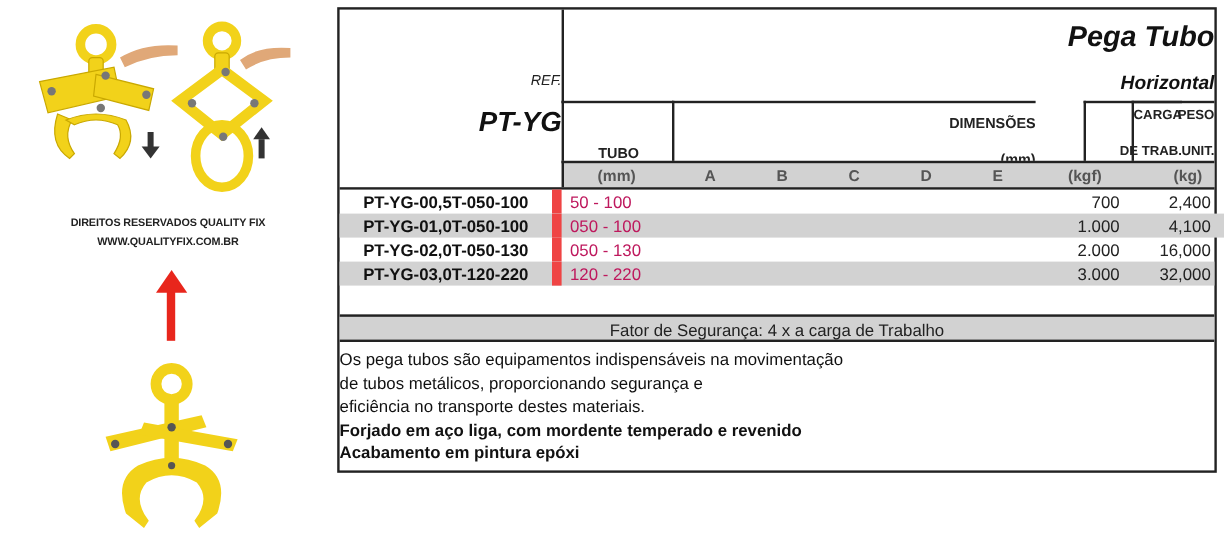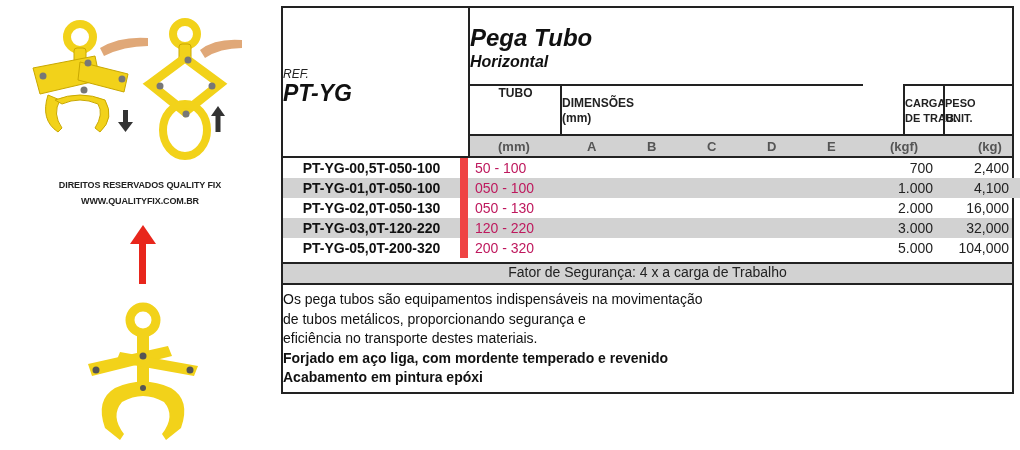--- a/index.html
+++ b/index.html
@@ -1,20 +1,20 @@
 <!DOCTYPE html>
 <html><head>
 <meta charset="utf-8">
 <style>
   html,body{margin:0;padding:0;background:#fff;}
   body{width:1020px;height:450px;position:relative;overflow:hidden;font-family:"Liberation Sans",sans-serif;color:#111;}
   .left{position:absolute;left:0;top:0;width:280px;height:450px;}
   .credits{position:absolute;left:0;width:280px;text-align:center;font-weight:bold;font-size:9px;color:#222;letter-spacing:-0.1px;}
   .tbl{position:absolute;left:281px;top:6px;width:733px;height:388px;border:2px solid #222;box-sizing:border-box;}
-  .cell{position:absolute;box-sizing:border-box;display:flex;align-items:flex-start;justify-content:center;text-align:center;}
+  .cell{position:absolute;box-sizing:border-box;display:flex;align-items:flex-end;justify-content:center;text-align:center;gap:15px;}
   .bl{border-left:2px solid #222;}
   .bt{border-top:2px solid #222;}
   .grey{background:#d2d2d2;}
   .hdr{font-weight:bold;font-size:12px;line-height:15px;color:#222;}
   .unit{font-weight:bold;font-size:13px;color:#555;}
   .row{position:absolute;left:0;width:729px;height:20px;font-size:14px;}
   .row .ref{position:absolute;left:0;width:185px;height:20px;font-weight:bold;text-align:center;line-height:20px;border-right:8px solid #ef4444;box-sizing:border-box;color:#111;}
   .row .tubo{position:absolute;left:192px;width:90px;line-height:20px;color:#be185d;}
   .row .carga{position:absolute;left:590px;width:60px;text-align:right;line-height:20px;color:#222;}
   .row .peso{position:absolute;left:660px;width:66px;text-align:right;line-height:20px;color:#222;}
@@ -145,26 +145,20 @@
       <span class="tubo">050 - 130</span>
       <span class="carga">2.000</span>
       <span class="peso">16,000</span>
   </div>
   <div class="row grey" style="top:210px;">
     <span class="ref">PT-YG-03,0T-120-220</span>
       <span class="tubo">120 - 220</span>
       <span class="carga">3.000</span>
       <span class="peso">32,000</span>
   </div>
-  <div class="row" style="top:230px;">
-    <span class="ref">PT-YG-05,0T-200-320</span>
-      <span class="tubo">200 - 320</span>
-      <span class="carga">5.000</span>
-      <span class="peso">104,000</span>
-  </div>
 
   <div class="cell grey bt" style="left:0;top:254px;width:729px;height:23px;font-size:14px;color:#222;border-bottom:2px solid #222;">Fator de Segurança: 4 x a carga de Trabalho</div>
 
   <div class="desc">
     <div>Os pega tubos são equipamentos indispensáveis na movimentação</div>
     <div>de tubos metálicos, proporcionando segurança e</div>
     <div>eficiência no transporte destes materiais.</div>
     <div class="b">Forjado em aço liga, com mordente temperado e revenido</div>
     <div class="b">Acabamento em pintura epóxi</div>
   </div>

